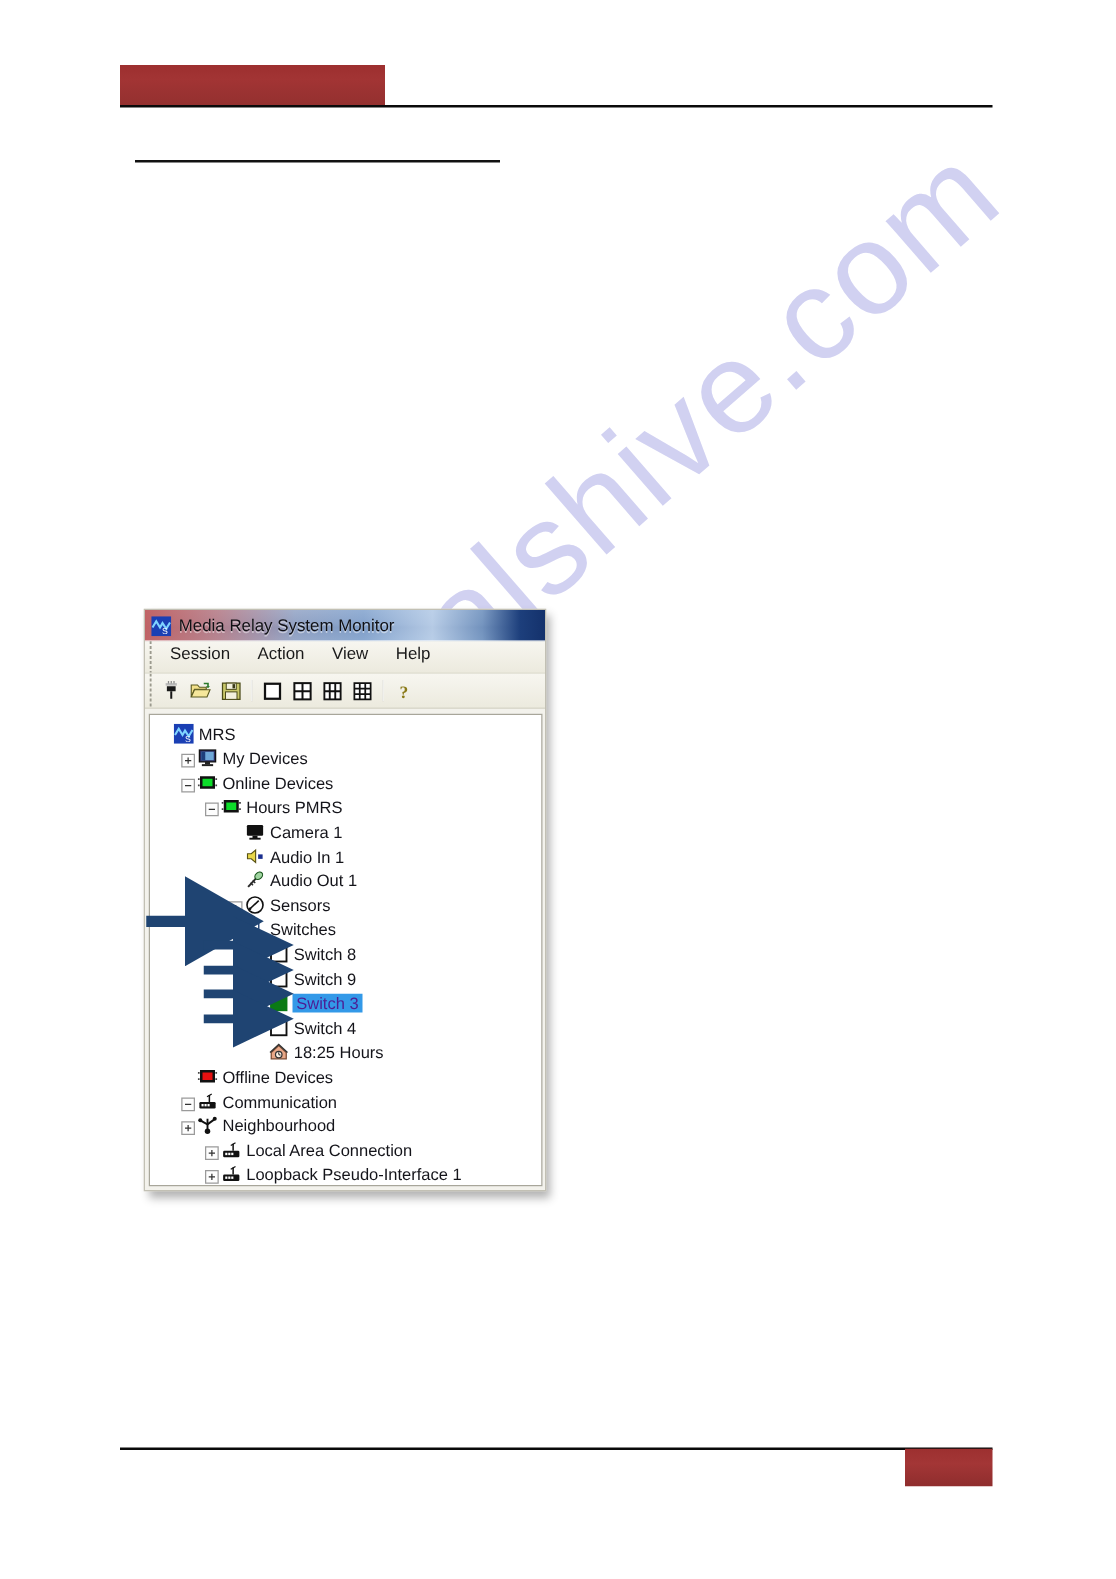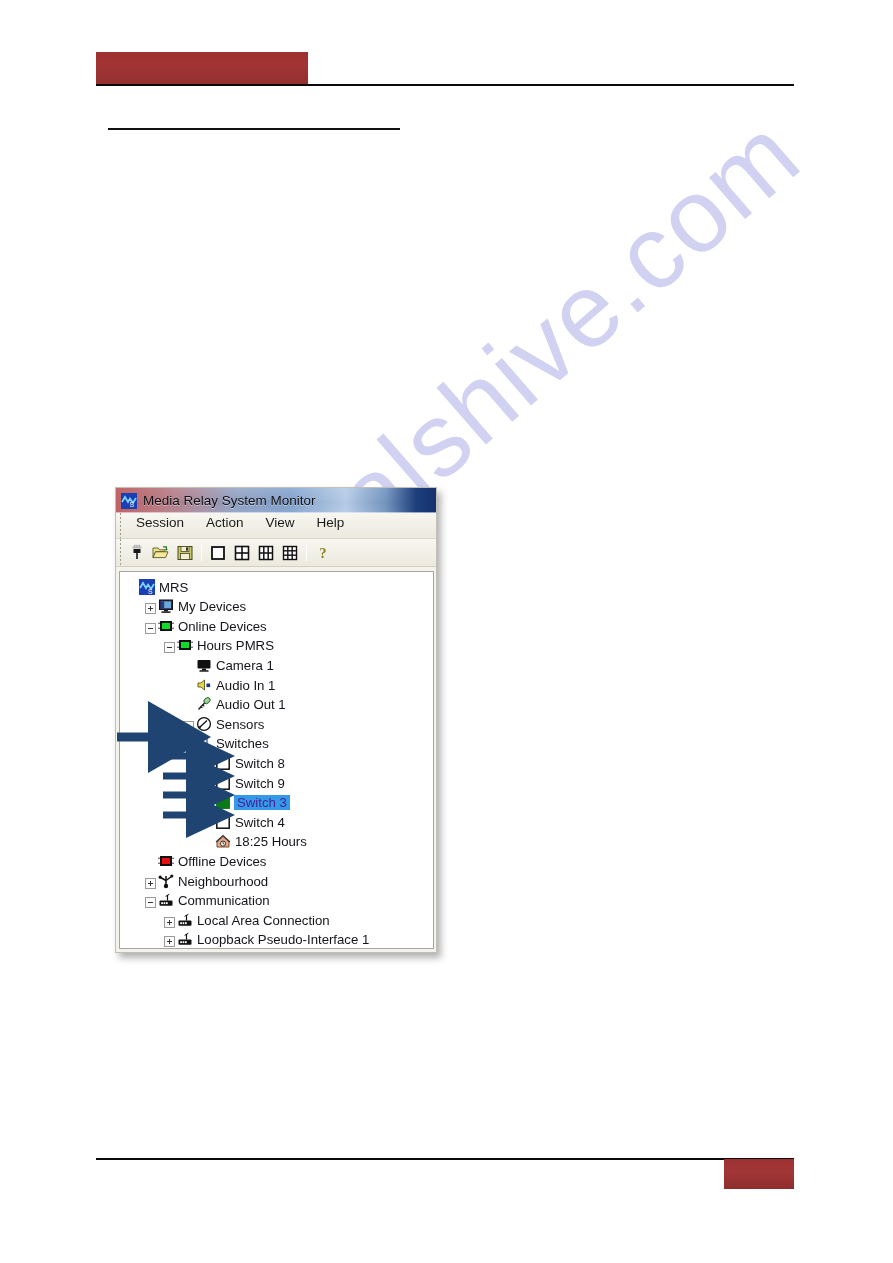--- a/index.html
+++ b/index.html
@@ -441,43 +441,43 @@
                 <rect x="4" y="5" width="8" height="6" fill="#e61010"></rect>
                 <rect x="0.3" y="4.6" width="1.4" height="1.4" fill="#444"></rect>
                 <rect x="0.3" y="9.6" width="1.4" height="1.4" fill="#444"></rect>
                 <rect x="14.3" y="4.6" width="1.4" height="1.4" fill="#444"></rect>
                 <rect x="14.3" y="9.6" width="1.4" height="1.4" fill="#444"></rect>
               </svg></div>
             <div class="lbl">Offline Devices</div>
           </div>
           <div class="row">
             <div class="ind" style="width: 21px;"></div>
+            <div class="tgl "></div>
+            <div class="ticon"><svg width="16" height="16" viewBox="0 0 16 16">
+                <rect x="1.5" y="8.5" width="13" height="5.2" rx="1" fill="#111"></rect>
+                <rect x="3.2" y="10.2" width="1.7" height="1.9" fill="#fff"></rect>
+                <rect x="5.6" y="10.2" width="1.7" height="1.9" fill="#fff"></rect>
+                <rect x="8" y="10.2" width="1.7" height="1.9" fill="#fff"></rect>
+                <line x1="9.5" y1="8.5" x2="9.5" y2="3" stroke="#111" stroke-width="1.2"></line>
+                <line x1="7.6" y1="4.4" x2="11.4" y2="2.2" stroke="#111" stroke-width="1"></line>
+              </svg></div>
+            <div class="lbl">Communication</div>
+          </div>
+          <div class="row">
+            <div class="ind" style="width: 21px;"></div>
             <div class="tgl plus"></div>
             <div class="ticon"><svg width="16" height="16" viewBox="0 0 16 16">
                 <line x1="8" y1="3" x2="8" y2="12" stroke="#111" stroke-width="1.5"></line>
                 <line x1="8" y1="7.5" x2="13.5" y2="3.5" stroke="#111" stroke-width="1.5"></line>
                 <line x1="8" y1="7.5" x2="2.5" y2="4.5" stroke="#111" stroke-width="1.5"></line>
                 <circle cx="8" cy="13" r="2.2" fill="#111"></circle>
                 <circle cx="13.8" cy="3" r="1.6" fill="#111"></circle>
                 <circle cx="2.2" cy="4.2" r="1.6" fill="#111"></circle>
               </svg></div>
             <div class="lbl">Neighbourhood</div>
-          </div>
-          <div class="row">
-            <div class="ind" style="width: 21px;"></div>
-            <div class="tgl "></div>
-            <div class="ticon"><svg width="16" height="16" viewBox="0 0 16 16">
-                <rect x="1.5" y="8.5" width="13" height="5.2" rx="1" fill="#111"></rect>
-                <rect x="3.2" y="10.2" width="1.7" height="1.9" fill="#fff"></rect>
-                <rect x="5.6" y="10.2" width="1.7" height="1.9" fill="#fff"></rect>
-                <rect x="8" y="10.2" width="1.7" height="1.9" fill="#fff"></rect>
-                <line x1="9.5" y1="8.5" x2="9.5" y2="3" stroke="#111" stroke-width="1.2"></line>
-                <line x1="7.6" y1="4.4" x2="11.4" y2="2.2" stroke="#111" stroke-width="1"></line>
-              </svg></div>
-            <div class="lbl">Communication</div>
           </div>
           <div class="row">
             <div class="ind" style="width: 40px;"></div>
             <div class="tgl plus"></div>
             <div class="ticon"><svg width="16" height="16" viewBox="0 0 16 16">
                 <rect x="1.5" y="8.5" width="13" height="5.2" rx="1" fill="#111"></rect>
                 <rect x="3.2" y="10.2" width="1.7" height="1.9" fill="#fff"></rect>
                 <rect x="5.6" y="10.2" width="1.7" height="1.9" fill="#fff"></rect>
                 <rect x="8" y="10.2" width="1.7" height="1.9" fill="#fff"></rect>
                 <line x1="9.5" y1="8.5" x2="9.5" y2="3" stroke="#111" stroke-width="1.2"></line>

